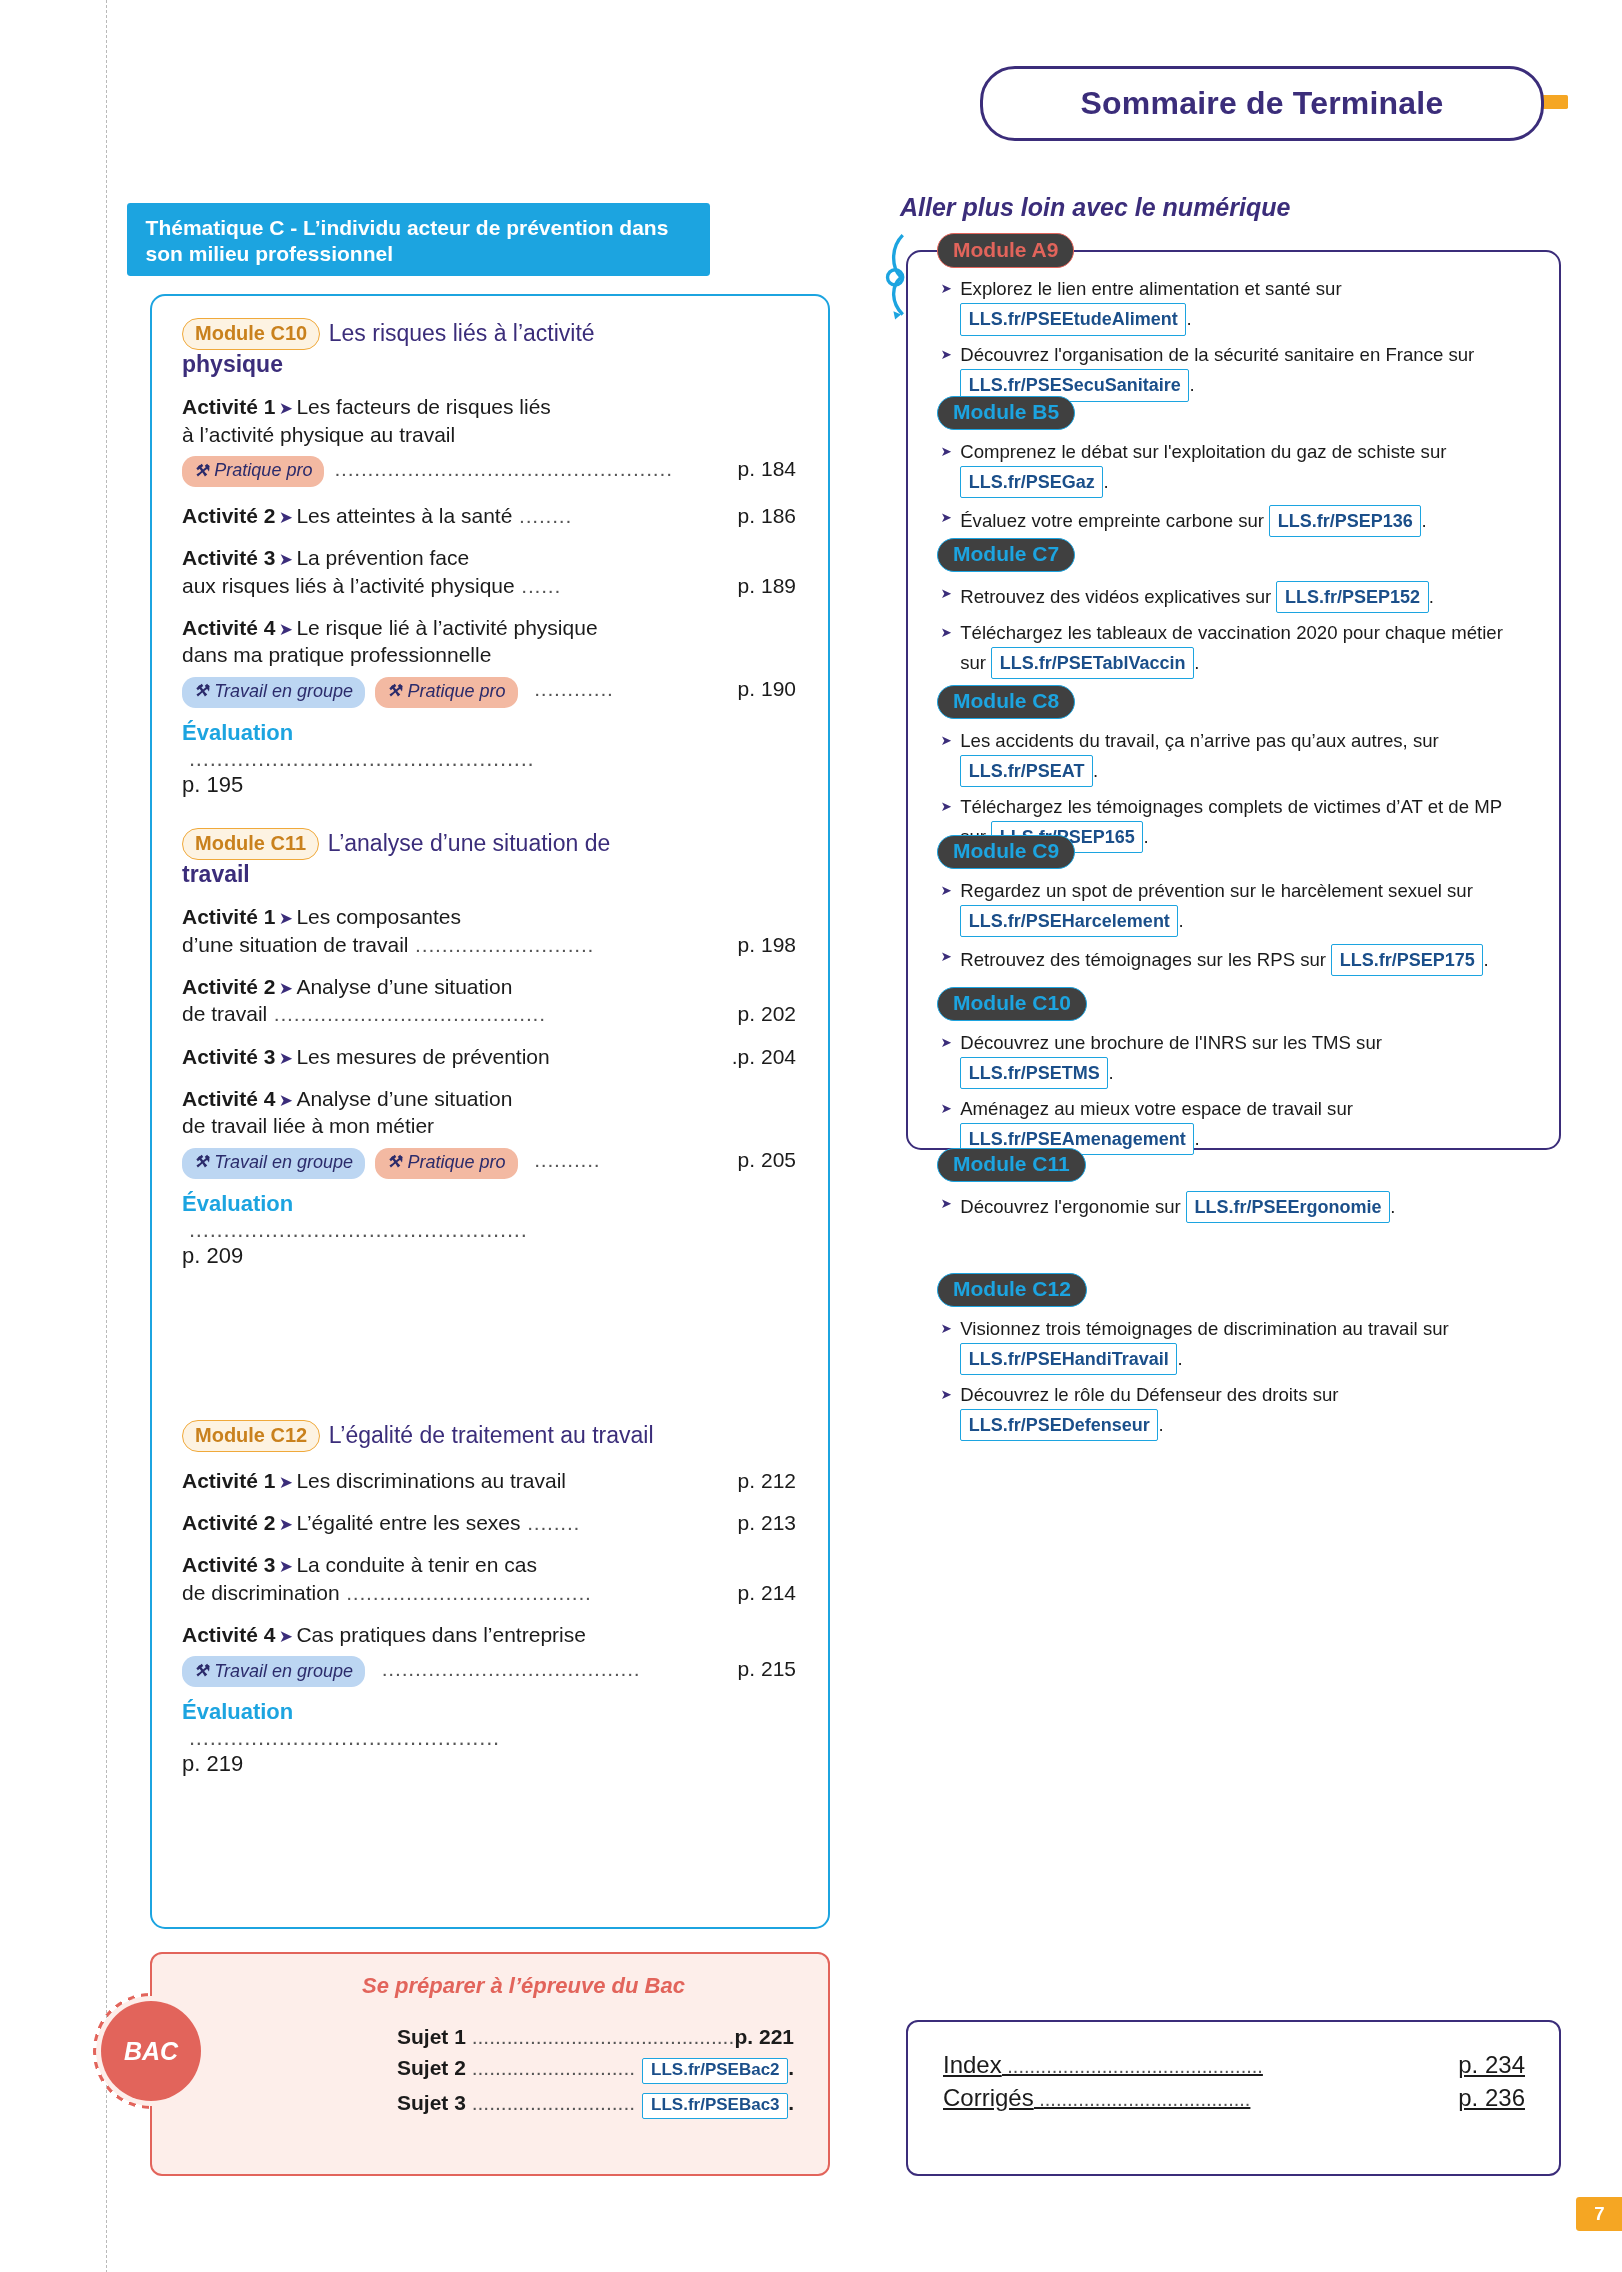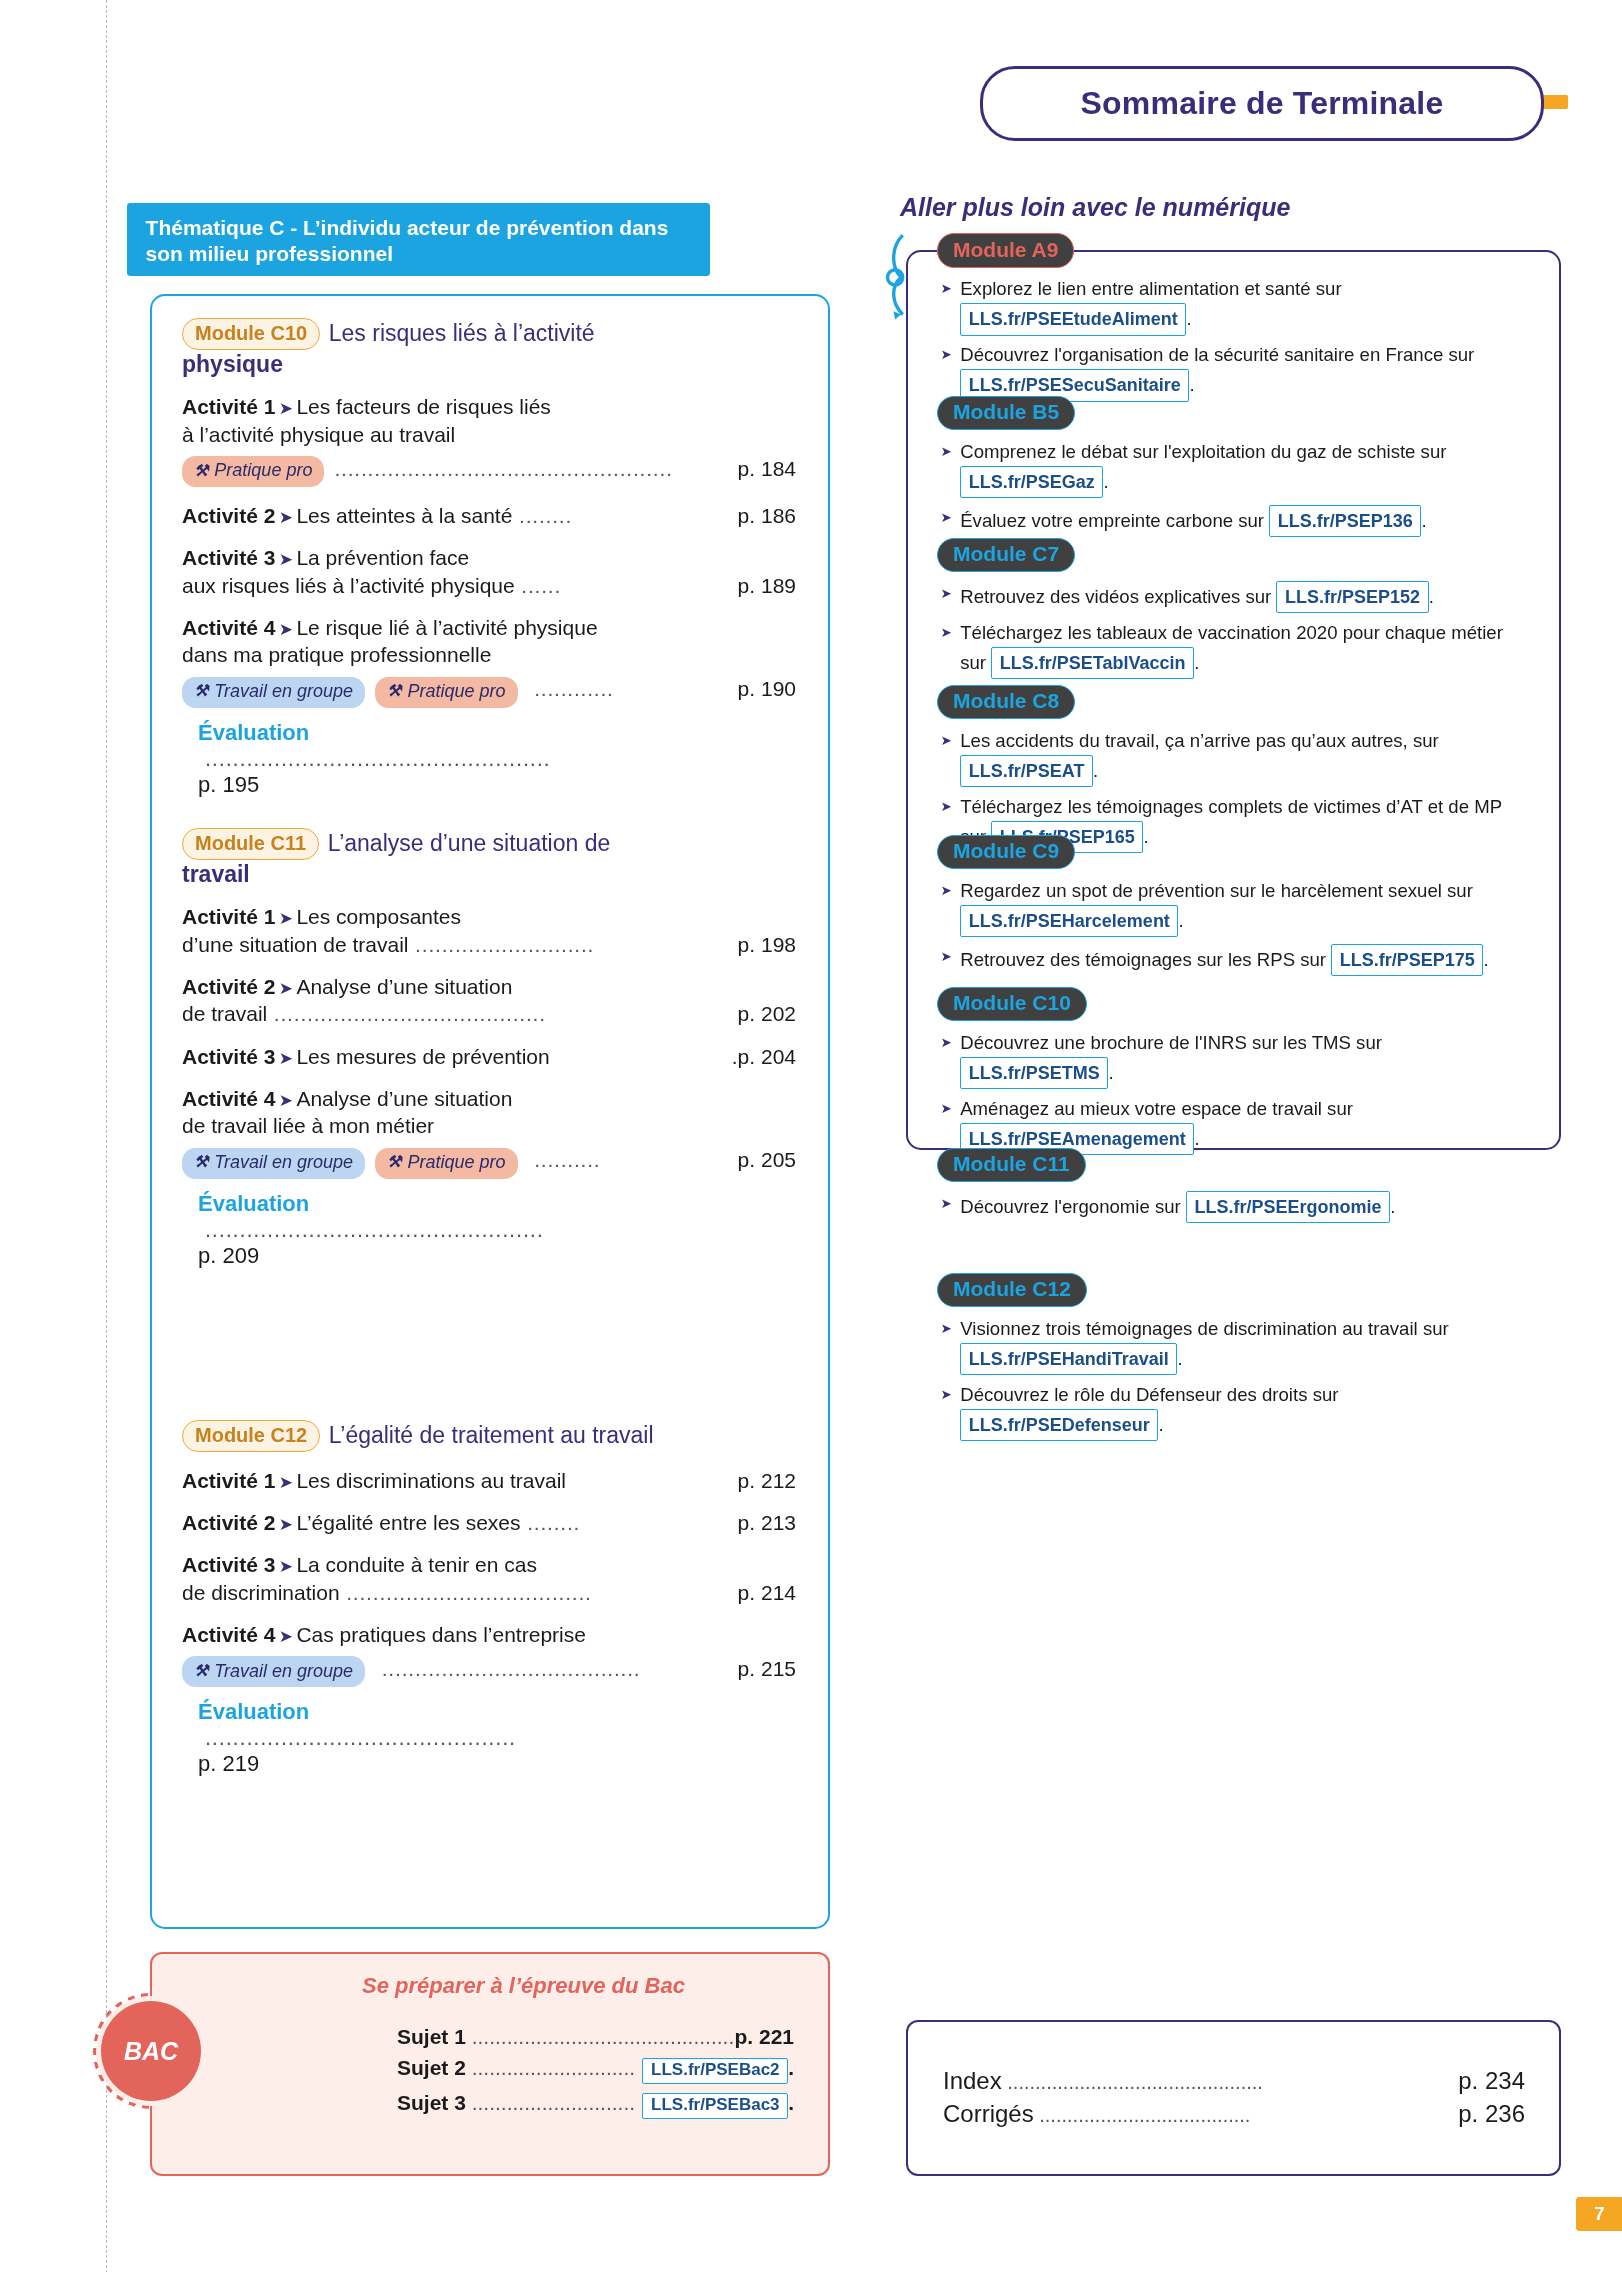--- a/index.html
+++ b/index.html
@@ -43,21 +43,21 @@
   .pg{white-space:nowrap;}
 
   .tagrow{margin-top:6.8px;display:flex;align-items:center;gap:10px;flex-wrap:wrap;}
   .tag{display:inline-flex;align-items:center;gap:6px;border-radius:13.5px;padding:3.4px 12px 4.2px;font-size:18px;font-style:italic;color:#2b2b6b;}
   .tag.group{background:#bcd6f2;}
   .tag.pro{background:#f3b9a2;}
   .tag .ic{font-size:16px;font-weight:bold;color:#2b2b6b;}
 
   .eval{margin-top:12px;font-size:22px;font-weight:bold;color:#1ca4e0;flex-direction:column;}
   .eval .dots{font-weight:normal;color:#555;}
-  .eval .pg{color:#1b1b1b;font-weight:normal;margin-left:16px;}
+  .eval .pg{color:#1b1b1b;font-weight:normal;}
 
   .line-flex{display:flex;align-items:baseline;}
   .line-flex .grow{flex:1;overflow:hidden;white-space:nowrap;}
 
   
   .bac-card{position:absolute;left:150px;top:1952px;width:676px;height:220px;border:2.5px solid #e2645b;border-radius:12px;background:#fdeeea;}
   .bac-title{position:absolute;left:101px;top:18.6px;width:541px;text-align:center;font-size:22px;font-style:italic;font-weight:bold;color:#e2645b;}
   .bac-badge{position:absolute;left:101px;top:2001px;width:100px;height:100px;background:#e2645b;color:#fff;border-radius:50%;
              display:flex;align-items:center;justify-content:center;font-weight:bold;font-style:italic;font-size:25px;
              box-shadow:0 0 0 5px #fdeeea;}
@@ -420,21 +420,21 @@
         </div>
         <div class="bullet">
           <span class="bi">➤</span>
           <span class="bt"><span>Découvrez le rôle du Défenseur des droits sur</span> <span class="chip">LLS.fr/PSEDefenseur</span><span>.</span></span>
         </div>
       </div>
     </div>
   </div>
 
   <div class="index-card">
-    <div style="padding:40px 34px 0 35px;">
+    <div style="padding:24px 34px 0 35px;text-decoration:underline;">
       <div class="index-row">
         <span>Index</span>
         <span class="grow">&nbsp;..............................................</span>
         <span>p. 234</span>
       </div>
       <div class="index-row">
         <span>Corrigés</span>
         <span class="grow">&nbsp;......................................</span>
         <span>p. 236</span>
       </div>

